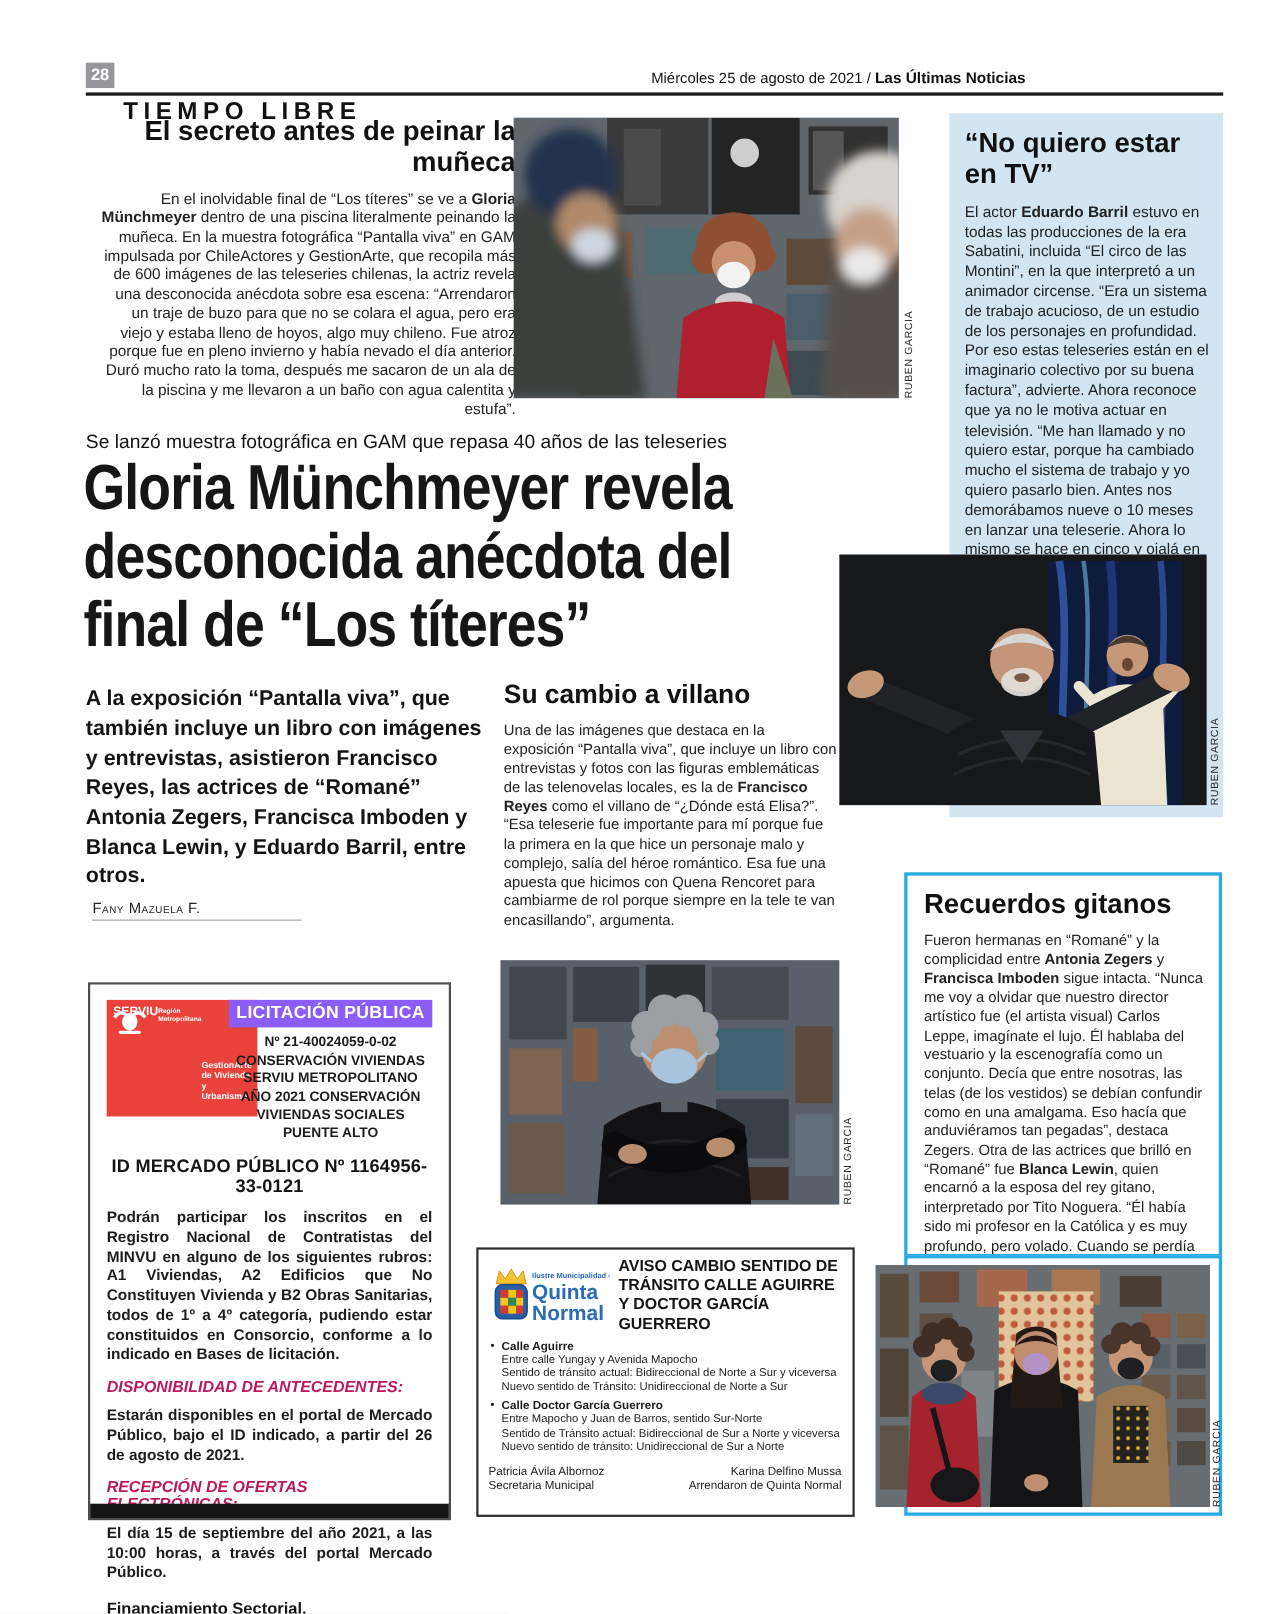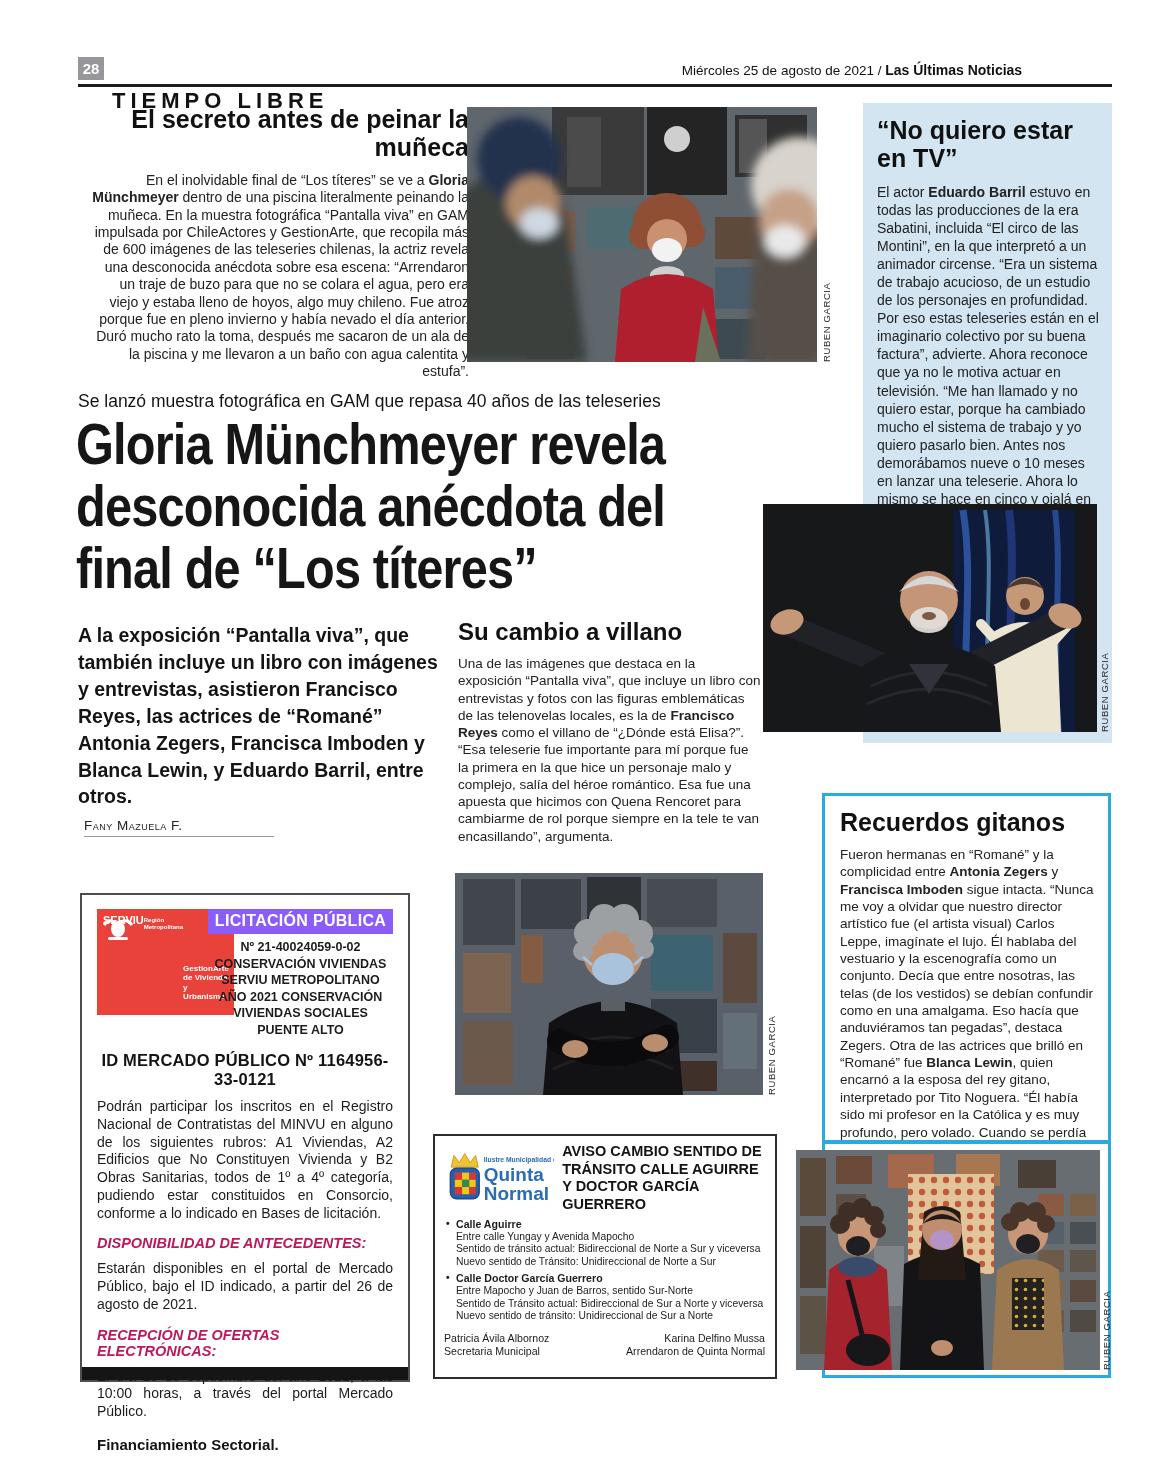--- a/index.html
+++ b/index.html
@@ -4,21 +4,21 @@
 <style>
   html,body{margin:0;padding:0;background:#e9e9e9;}
   .page{position:relative;width:1153px;height:1467px;background:#fff;margin:0 auto;
         font-family:"Liberation Sans",sans-serif;color:#1a1a1a;overflow:hidden;}
   .abs{position:absolute;}
 
   
   .pagenum{left:78px;top:57px;width:26px;height:23px;background:#97979b;color:#fff;
            display:flex;align-items:center;justify-content:center;font-weight:bold;font-size:15px;}
   .section-title{left:112px;top:53px;font-size:22px;font-weight:bold;letter-spacing:5px;color:#121212;margin-top:35px;}
-  .dateline{left:592px;top:62px;width:520px;text-align:center;font-size:13.5px;color:#111;}
+  .dateline{left:592px;top:62px;width:520px;text-align:left;font-size:13.5px;color:#111;}
   .dateline b{font-size:14px;}
   .header-rule{left:78px;top:84px;width:1034px;height:3px;background:#1d1d1f;}
 
   
   .secret{left:90px;top:106px;width:379px;}
   .secret h2{margin:0;font-size:25px;line-height:1.1;text-align:right;color:#111;}
   .secret .body{margin-top:11px;font-size:14px;line-height:1.24;text-align:right;color:#222;}
 
   
   .photo{overflow:hidden;background:#5d646a;}
@@ -69,21 +69,21 @@
   .logo-blue{width:42px;background:#1b64ad;position:relative;}
   .logo-blue svg{position:absolute;left:5px;top:6px;}
   .logo-red{flex:1;background:#e8423a;color:#fff;padding:6px 5px 5px 6px;display:flex;flex-direction:row;}
   .logo-red .l1{font-weight:bold;font-size:11px;line-height:1;}
   .logo-red .l2{font-weight:bold;font-size:6px;margin-top:2px;line-height:1.1;}
   .logo-red .l3{font-weight:bold;font-size:8px;line-height:1.2;margin-top:auto;margin-bottom:8px;}
   .serviu-right{flex:1;text-align:center;}
   .lic-bar{background:#8b5cf6;color:#fff;font-weight:bold;font-size:16px;padding:3px 0 4px;letter-spacing:.3px;}
   .sub-lines{margin-top:5px;font-weight:bold;font-size:12.5px;line-height:1.32;color:#1c1c1c;}
   .id-line{margin-top:13px;text-align:center;font-weight:bold;font-size:16.5px;letter-spacing:.2px;color:#141414;}
-  .serviu p{margin:9px 0 0;font-size:14px;line-height:1.27;text-align:justify;color:#1c1c1c;}
+  .serviu p{margin:9px 0 0;font-size:14px;line-height:1.27;text-align:justify;color:#1c1c1c;font-weight:bold;}
   .serviu .adh{margin-top:13px;font-weight:bold;font-size:14.5px;color:#be185d;font-style:italic;}
   .financing{margin-top:15px;font-weight:bold;font-size:15px;color:#141414;}
   .blackbar{position:absolute;left:0;right:0;bottom:0;height:13px;background:#151515;}
 
   
   .quinta{left:433px;top:1134px;width:344px;height:245px;border:2.5px solid #2d2d2d;box-sizing:border-box;
           padding:7px 10px 0 9px;background:#fff;}
   .q-head{display:flex;gap:8px;align-items:center;}
   .q-title{font-weight:bold;font-size:14.5px;line-height:1.22;color:#141414;}
   .q-decree{margin-top:5px;font-size:10.6px;line-height:1.22;color:#1c1c1c;}

